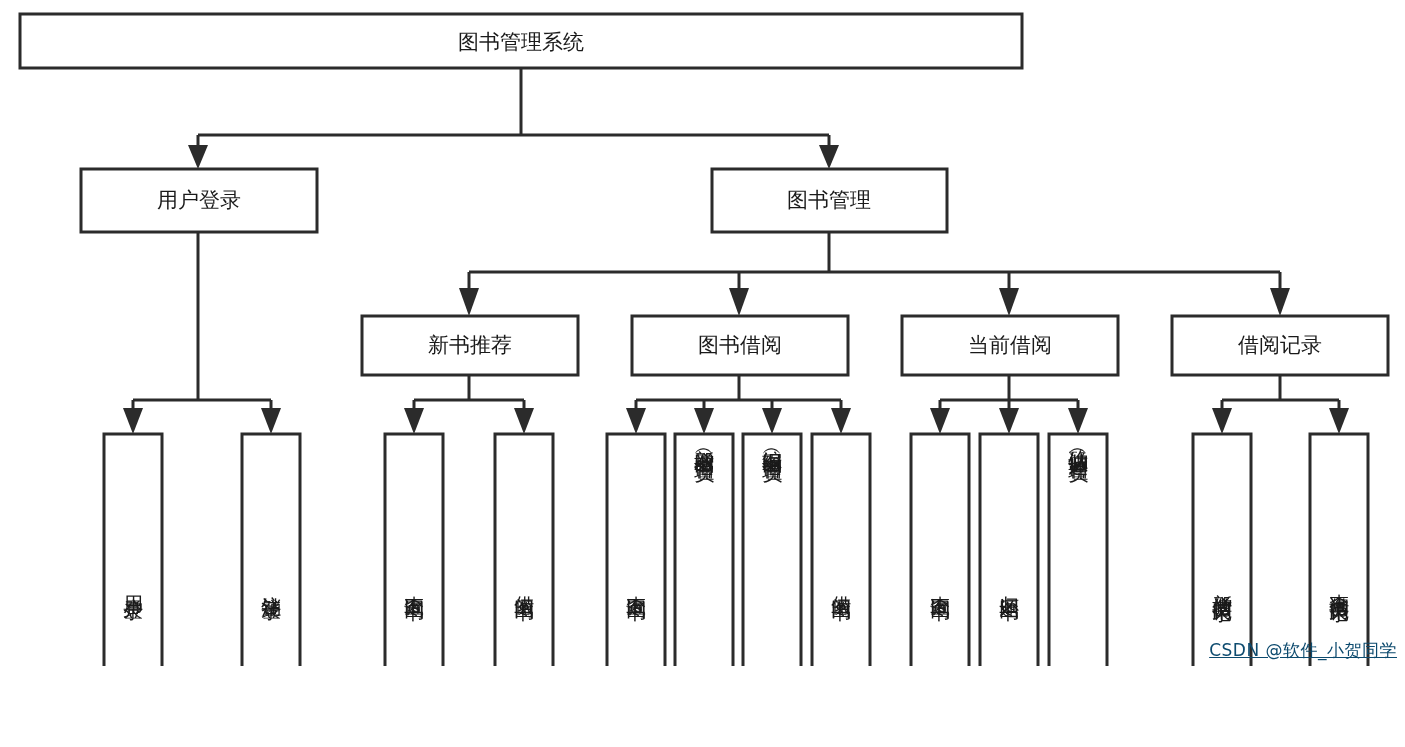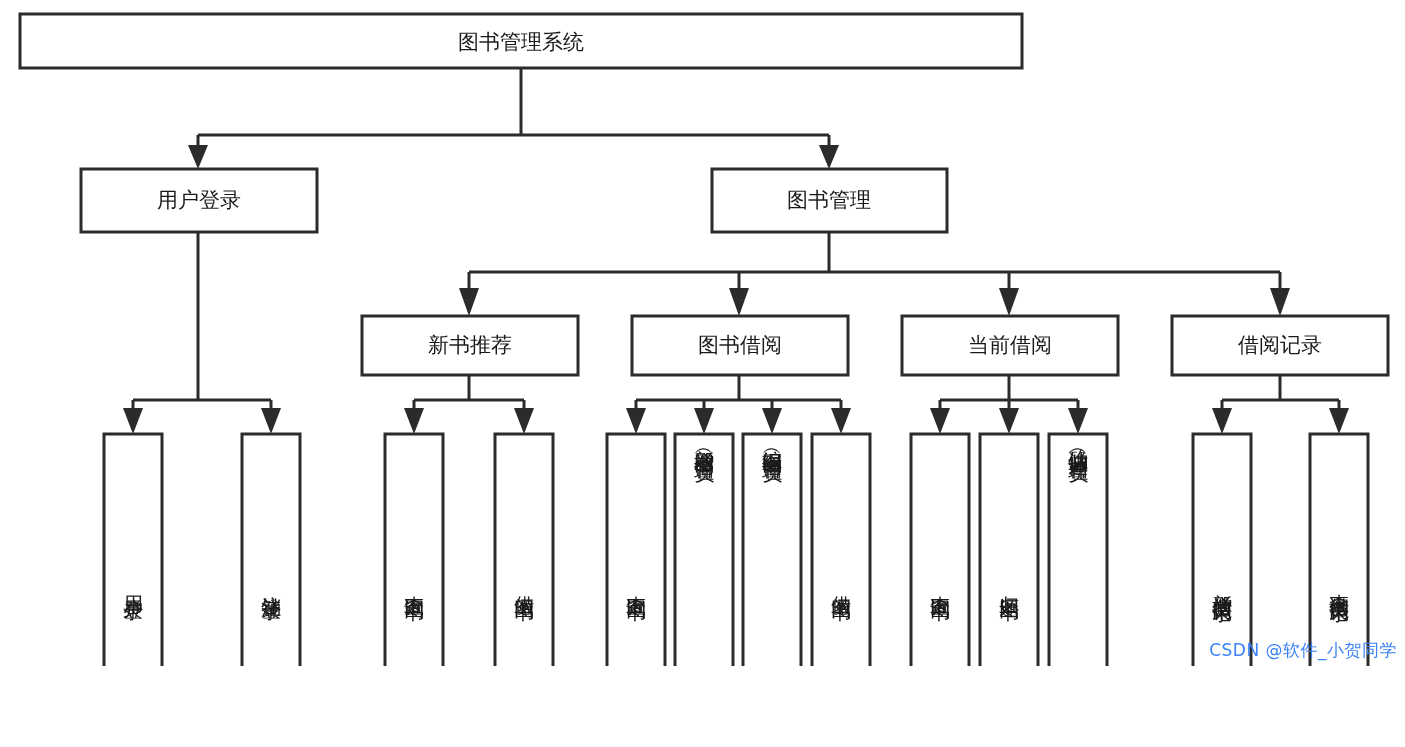--- a/index.html
+++ b/index.html
@@ -64,23 +64,24 @@
     letter-spacing: 2px;
     color: #1a1a1a;
     white-space: nowrap;
   }
   .watermark {
     position: absolute;
     right: 8px;
     bottom: 4px;
     font-family: "DejaVu Sans", "Liberation Sans", sans-serif;
     font-size: 17px;
-    color: #3b82f6;
+    color: #0c4a6e;
     white-space: nowrap;
     letter-spacing: 0.5px;
+    text-decoration: underline;
   }
 </style>
 </head>
 <body>
 
 <div id="diagram-root">
 
   <svg id="tree-svg" viewBox="0 0 1405 747" xmlns="http://www.w3.org/2000/svg">
 
     <g>

